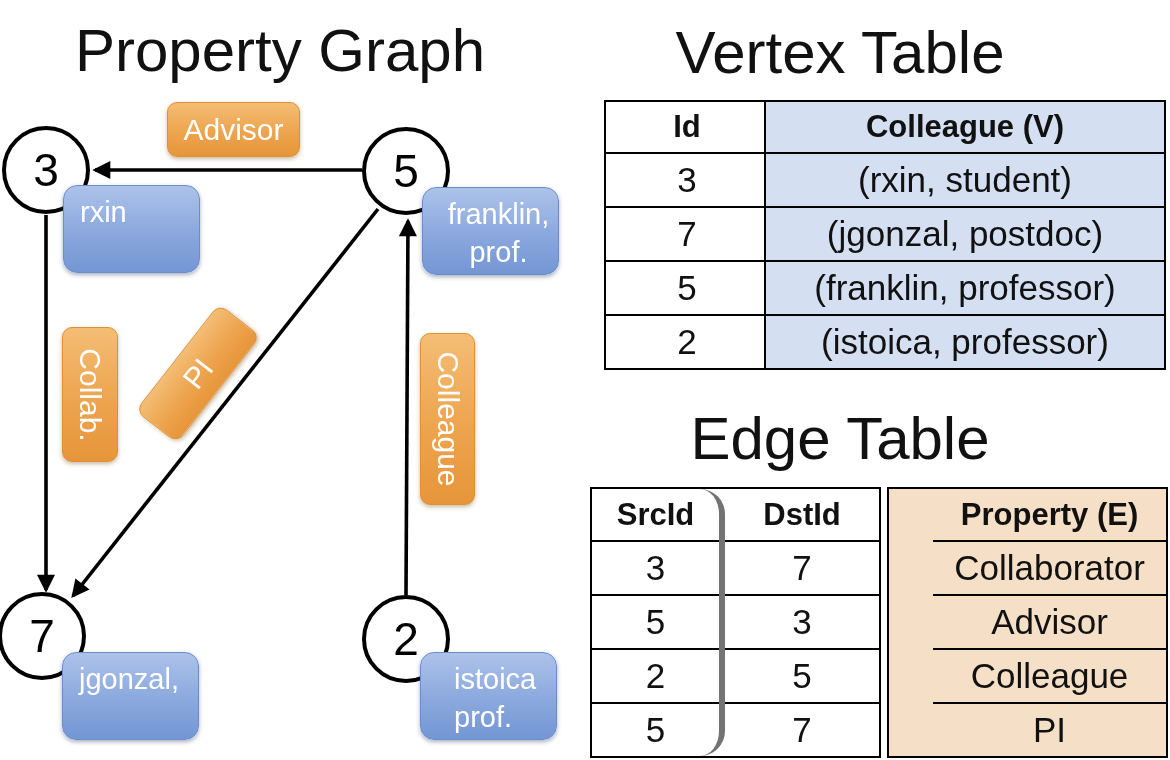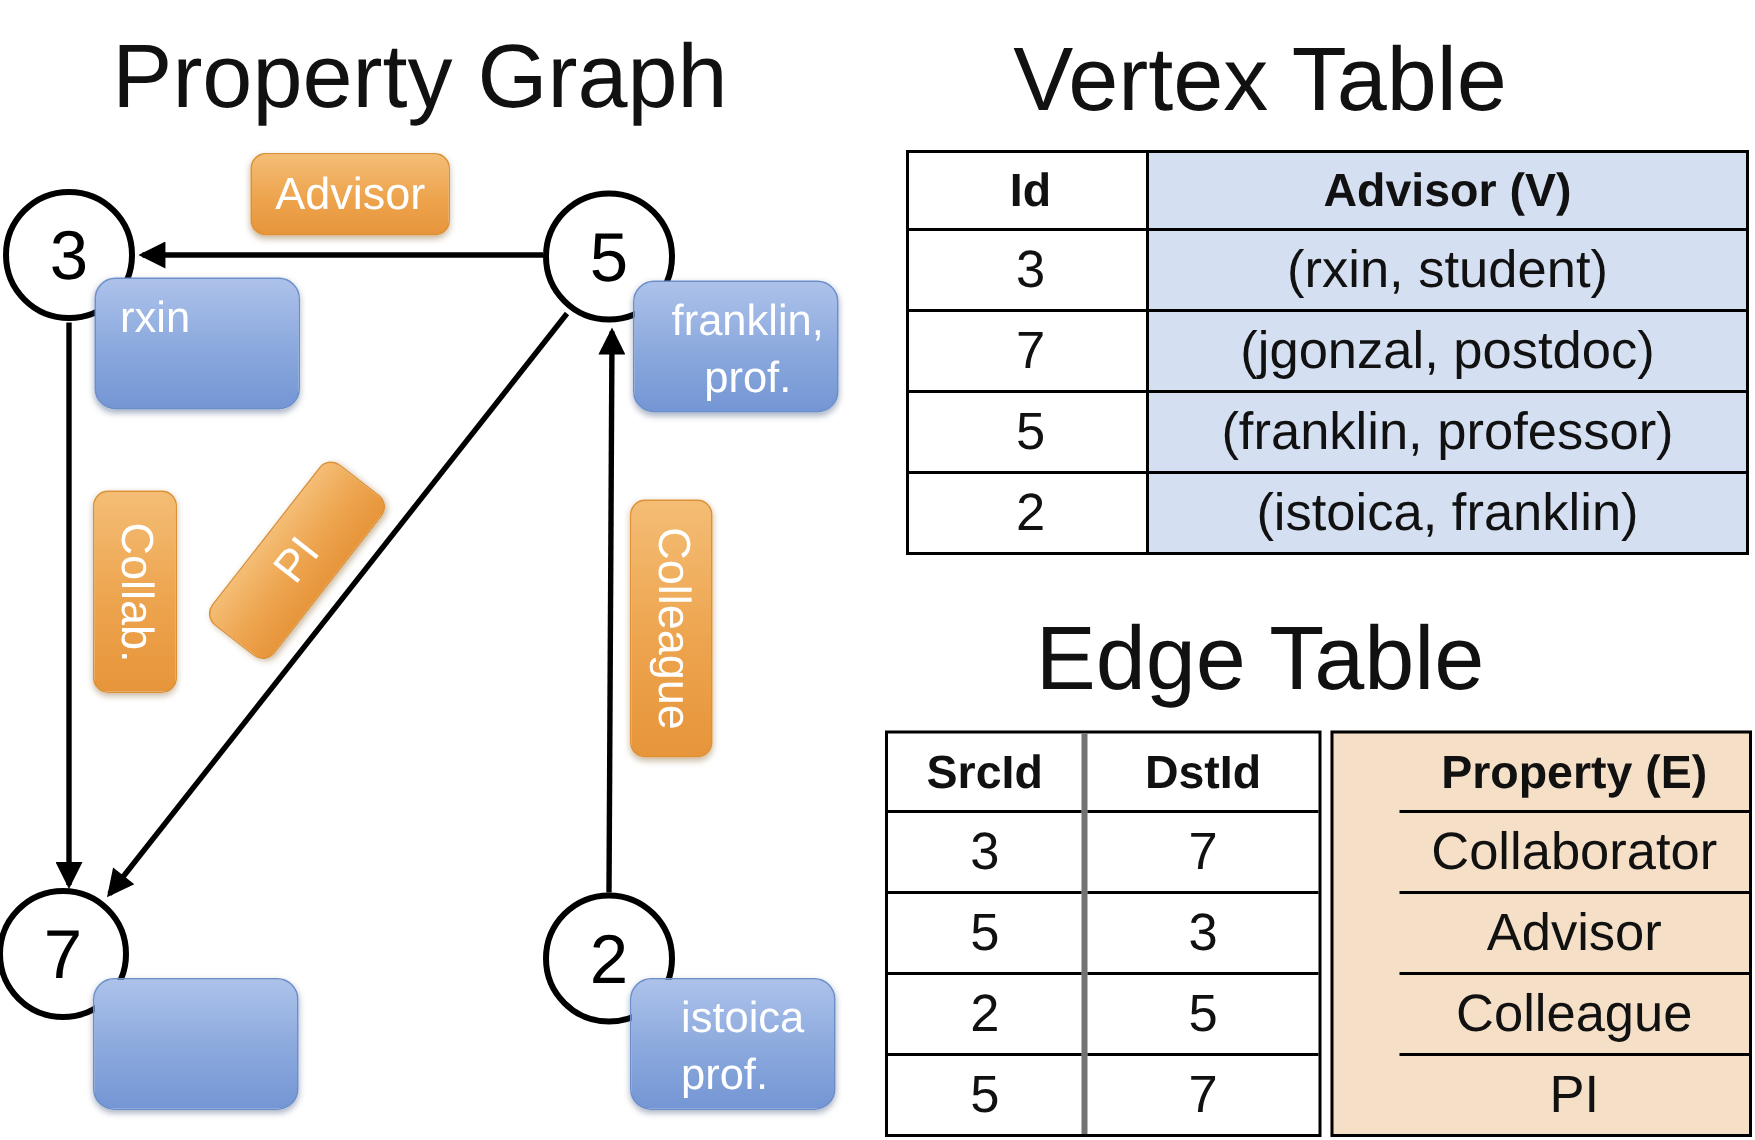--- a/index.html
+++ b/index.html
@@ -41,21 +41,21 @@
   .cell {
     border-bottom:2px solid #000; display:flex; align-items:center;
     justify-content:center; font-size:35px; color:#111; white-space:nowrap;
   }
   .cell:last-child { border-bottom:none; }
   .cell.hdr { font-weight:bold; font-size:31px; }
   .bluecol { background:#d5dff2; }
   .orangecol { background:#f5dfc6; }
   .split { display:flex; }
   .split .sub { flex:none; display:flex; flex-direction:column; }
-  .split .sub.first { border-right:4px solid #737373; }
+  .split .sub.first { border-right:6px solid #737373;border-radius:25px; }
 </style>
 </head>
 <body>
 
 <div class="stage">
 
   <div class="title" style="left:40px; top:16px; width:480px;">Property Graph</div>
 
   <div class="node" style="left:2px; top:126px;">
       <span>3</span>
@@ -83,20 +83,21 @@
   </svg>
 
   <div class="vbox" style="left:63px; top:185px;">
     <div>rxin</div>
   </div>
   <div class="vbox" style="left:422px; top:187px;text-align:center;">
     <div>franklin,</div>
     <div>prof.</div>
   </div>
   <div class="vbox" style="left:62px; top:652px;">
+    <div>jgonzal,</div>
   </div>
   <div class="vbox" style="left:420px; top:652px;padding-left:33px;">
     <div>istoica</div>
     <div>prof.</div>
   </div>
 
   <div class="ebox" style="left:167px; top:102px; width:133px; height:55px;">
     <span>Advisor</span>
   </div>
   <div class="ebox vlabel" style="left:62px; top:327px; width:56px; height:135px;">
@@ -113,25 +114,25 @@
 
   <div class="colbox" style="left:592px; top:100px; width:166px; height:270px;margin-left:12px;">
     <div class="cell hdr" style="height:52px;">Id</div>
     <div class="cell" style="height:54px;">3</div>
     <div class="cell" style="height:54px;">7</div>
     <div class="cell" style="height:54px;">5</div>
     <div class="cell" style="height:52px;">2</div>
   </div>
 
   <div class="colbox bluecol" style="left:764px; top:100px; width:402px; height:270px;">
-    <div class="cell hdr" style="height:52px;">Advisor (V)</div>
+    <div class="cell hdr" style="height:52px;">Colleague (V)</div>
     <div class="cell" style="height:54px;">(rxin, student)</div>
     <div class="cell" style="height:54px;">(jgonzal, postdoc)</div>
     <div class="cell" style="height:54px;">(franklin, professor)</div>
-    <div class="cell" style="height:52px;">(istoica, franklin)</div>
+    <div class="cell" style="height:52px;">(istoica, professor)</div>
   </div>
 
   <div class="title" style="left:585px; top:404px; width:510px;">Edge Table</div>
 
   <div class="colbox split" style="left:590px; top:487px; width:291px; height:271px;">
     <div class="sub first" style="width:133px;">
       <div class="cell hdr" style="height:53px;">SrcId</div>
       <div class="cell" style="height:54px;">3</div>
       <div class="cell" style="height:54px;">5</div>
       <div class="cell" style="height:54px;">2</div>

